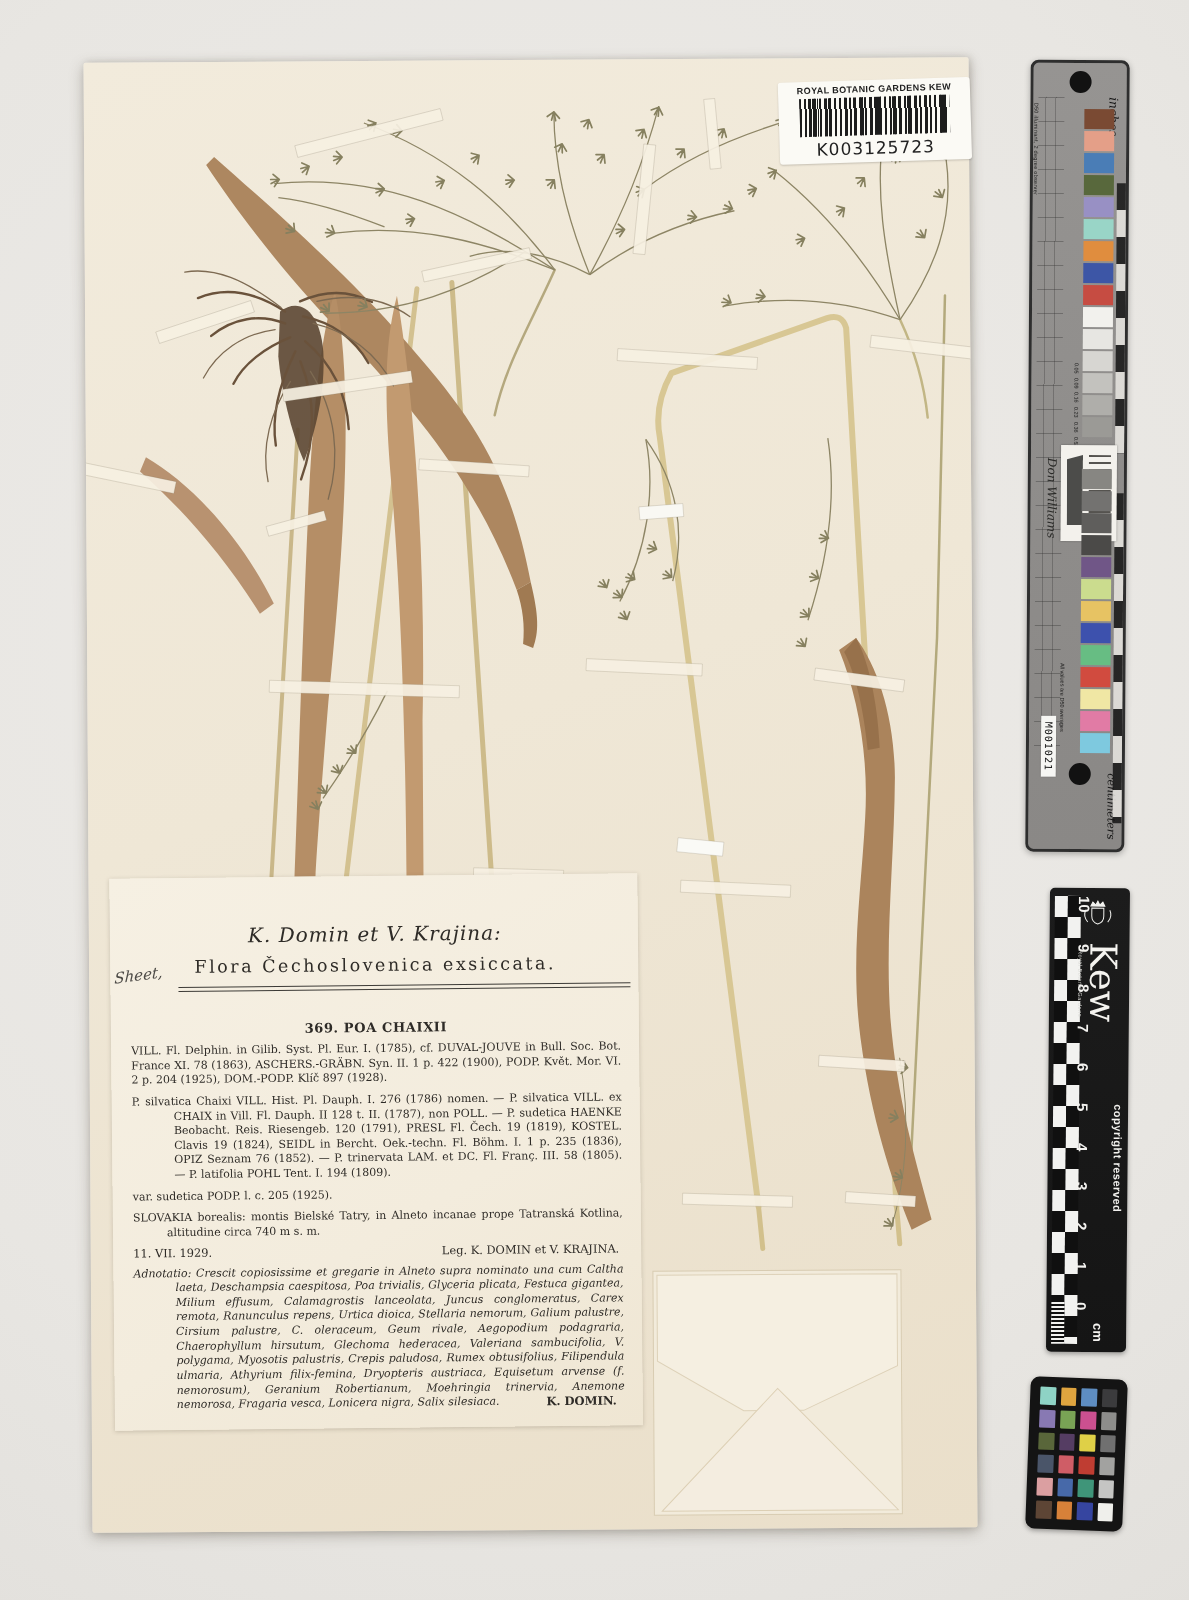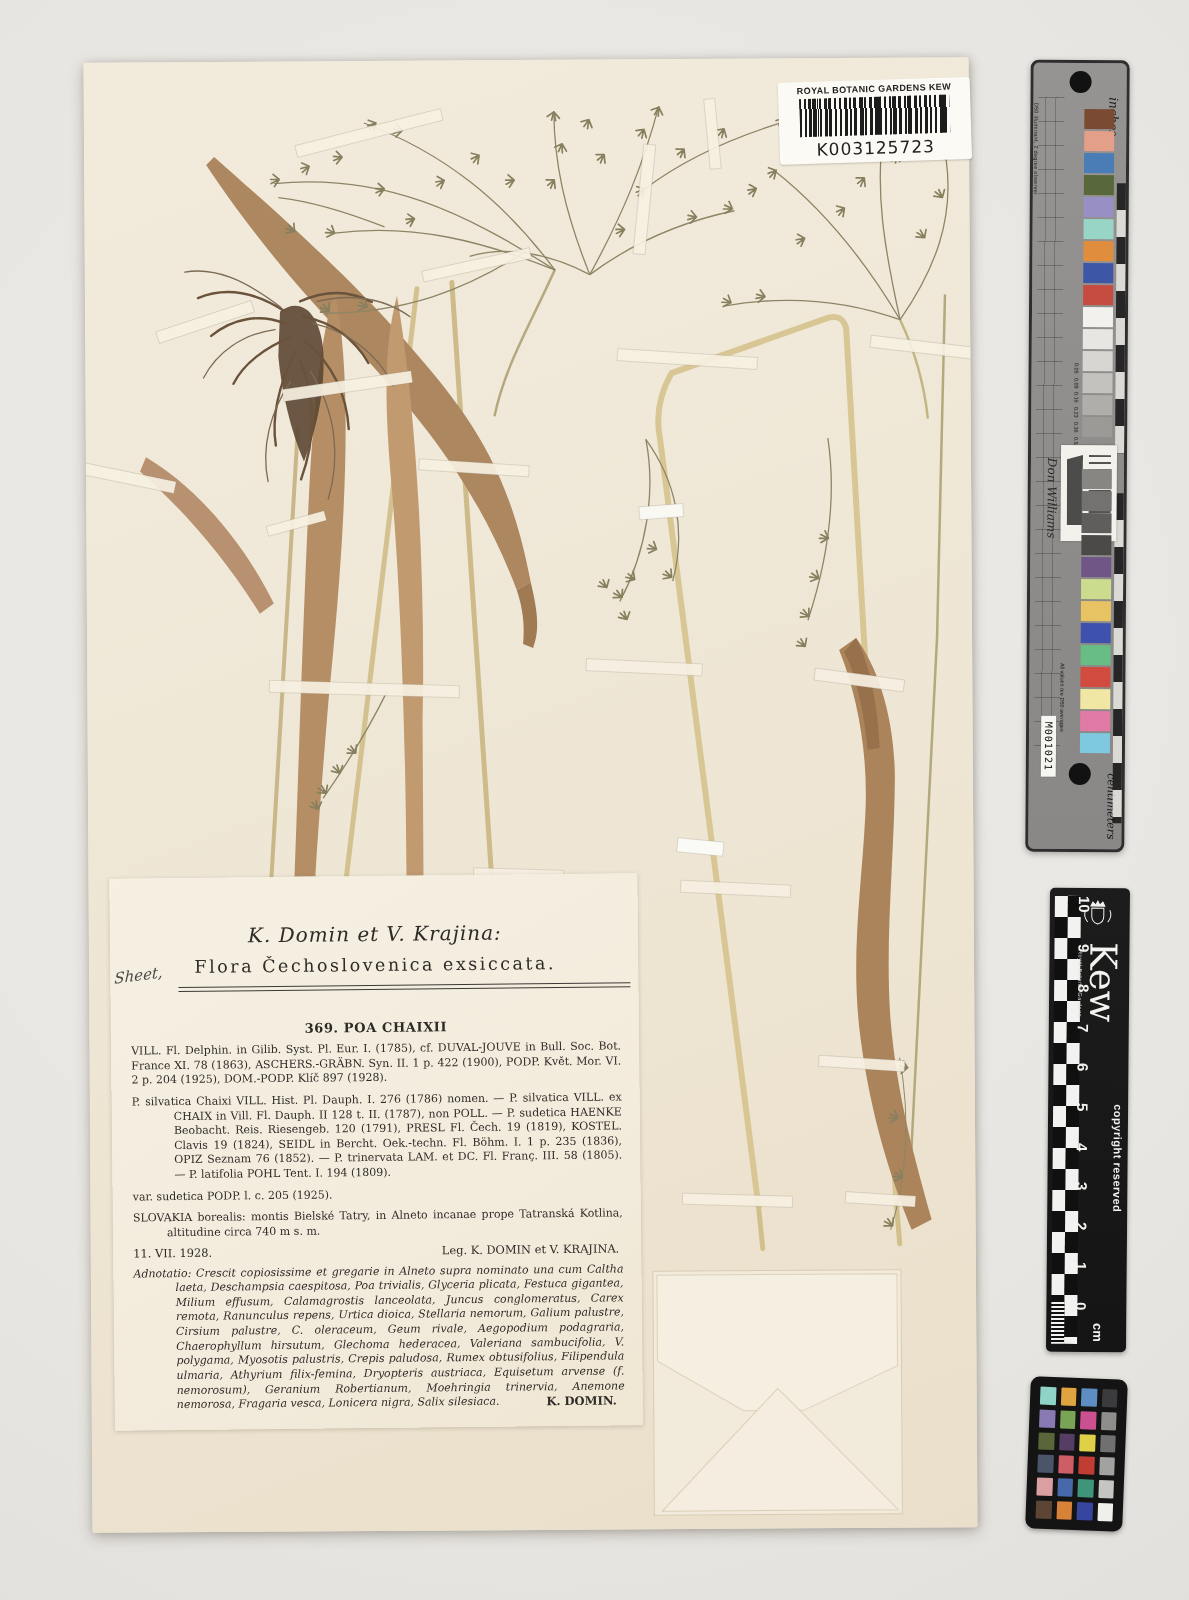--- a/index.html
+++ b/index.html
@@ -327,21 +327,21 @@
       <div class="handwrit">Sheet,</div>
       <div class="lbl-authors">K. Domin et V. Krajina:</div>
       <div class="lbl-series">Flora Čechoslovenica exsiccata.</div>
       <div class="lbl-rule"></div>
       <div class="lbl-number">369. POA CHAIXII</div>
       <p>VILL. Fl. Delphin. in Gilib. Syst. Pl. Eur. I. (1785), cf. DUVAL-JOUVE in Bull. Soc. Bot. France XI. 78 (1863), ASCHERS.-GRÄBN. Syn. II. 1 p. 422 (1900), PODP. Květ. Mor. VI. 2 p. 204 (1925), DOM.-PODP. Klíč 897 (1928).</p>
       <p class="p-hang">P. silvatica Chaixi VILL. Hist. Pl. Dauph. I. 276 (1786) nomen. — P. silvatica VILL. ex CHAIX in Vill. Fl. Dauph. II 128 t. II. (1787), non POLL. — P. sudetica HAENKE Beobacht. Reis. Riesengeb. 120 (1791), PRESL Fl. Čech. 19 (1819), KOSTEL. Clavis 19 (1824), SEIDL in Bercht. Oek.-techn. Fl. Böhm. I. 1 p. 235 (1836), OPIZ Seznam 76 (1852). — P. trinervata LAM. et DC. Fl. Franç. III. 58 (1805). — P. latifolia POHL Tent. I. 194 (1809).</p>
       <p>var. sudetica PODP. l. c. 205 (1925).</p>
       <p class="p-hang-sm">SLOVAKIA borealis: montis Bielské Tatry, in Alneto incanae prope Tatranská Kotlina, altitudine circa 740 m s. m.</p>
       <div class="date-row">
-        <span>11. VII. 1928.</span>
+        <span>11. VII. 1929.</span>
         <span>Leg. K. DOMIN et V. KRAJINA.</span>
       </div>
       <p class="p-hang p-adnot">Adnotatio: Crescit copiosissime et gregarie in Alneto supra nominato una cum Caltha laeta, Deschampsia caespitosa, Poa trivialis, Glyceria plicata, Festuca gigantea, Milium effusum, Calamagrostis lanceolata, Juncus conglomeratus, Carex remota, Ranunculus repens, Urtica dioica, Stellaria nemorum, Galium palustre, Cirsium palustre, C. oleraceum, Geum rivale, Aegopodium podagraria, Chaerophyllum hirsutum, Glechoma hederacea, Valeriana sambucifolia, V. polygama, Myosotis palustris, Crepis paludosa, Rumex obtusifolius, Filipendula ulmaria, Athyrium filix-femina, Dryopteris austriaca, Equisetum arvense (f. nemorosum), Geranium Robertianum, Moehringia trinervia, Anemone nemorosa, Fragaria vesca, Lonicera nigra, Salix silesiaca.</p>
       <div class="sig-row">K. DOMIN.</div>
     </div>
   </div>
 
   <div class="grey-ruler">
     <div class="gr-dot top"></div>
     <div class="gr-dot bottom"></div>

